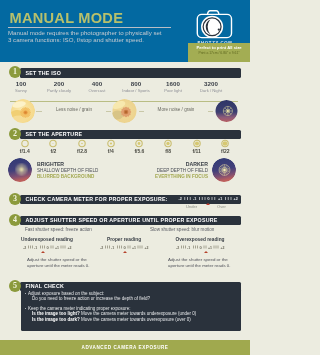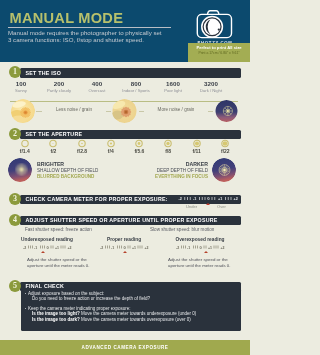--- a/index.html
+++ b/index.html
@@ -1,21 +1,21 @@
 <!DOCTYPE html>
 <html><head>
 <meta charset="utf-8">
 <style>
   html,body{margin:0;padding:0;}
   body{width:250px;height:355px;overflow:hidden;background:#ecece0;
        font-family:"Liberation Sans",sans-serif;}
   .page{position:relative;width:250px;height:355px;background:#ecece0;overflow:hidden;}
 
   
-  .header{position:absolute;left:0;top:0;width:250px;height:62px;background:#0c4a6e;}
+  .header{position:absolute;left:0;top:0;width:250px;height:62px;background:#0369a1;}
   .title{position:absolute;left:9.6px;top:10px;font-size:14.6px;font-weight:bold;color:#b7c06c;letter-spacing:.25px;line-height:16px;}
   .titlerule{position:absolute;left:8px;top:26.5px;width:163px;height:1.1px;background:#b9bec5;}
   .subtitle{position:absolute;left:8px;top:30.3px;width:154px;font-size:6.15px;line-height:6.7px;color:#c5cad0;letter-spacing:-.02px;}
 
   .logo{position:absolute;left:195px;top:8px;width:40px;height:32px;overflow:visible;}
   .logotext{position:absolute;left:190px;top:39.6px;width:50px;text-align:center;font-size:4.2px;letter-spacing:.75px;color:#eef0f2;font-weight:bold;}
   .promo{position:absolute;left:188px;top:43px;width:62px;height:19px;background:#a3ad53;}
   .promo1{position:absolute;left:0;top:2.2px;width:62px;text-align:center;font-size:4.2px;font-weight:bold;color:#ffffff;}
   .promo2{position:absolute;left:0;top:8.4px;width:62px;text-align:center;font-size:3.4px;color:#5e671f;}
 

